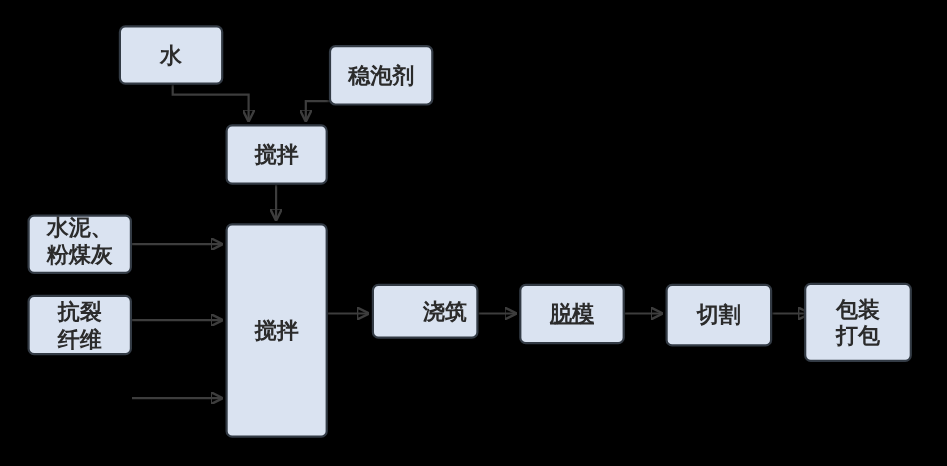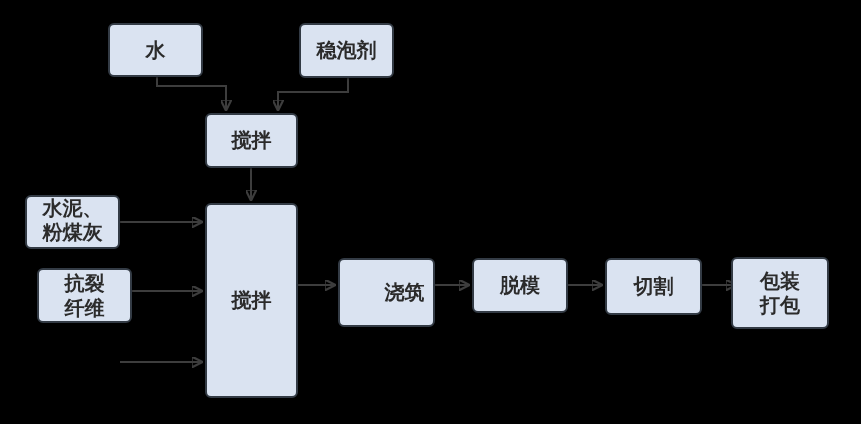--- a/index.html
+++ b/index.html
@@ -28,28 +28,28 @@
     justify-content: center;
     text-align: center;
     color: #2b2b2b;
     font-size: 20px;
     font-weight: bold;
     line-height: 1.22;
     white-space: pre-line;
     box-shadow: 0 1px 2px rgba(0,0,0,0.6);
   }
   .n-water            { left:108px; top:23px;  width:95px; height:54px; }
-  .n-foam-stabilizer  { left:299px; top:23px;  width:95px; height:55px; }
+  .n-foam-stabilizer  { left:299px; top:41px;  width:95px; height:55px; }
   .n-mix-1            { left:205px; top:113px; width:93px; height:55px; }
   .n-cement-flyash    { left:25px;  top:195px; width:95px; height:54px;font-family:Liberation Mono, monospace; }
-  .n-anticrack-fiber  { left:25px;  top:268px; width:95px; height:55px;margin-left:12px; }
+  .n-anticrack-fiber  { left:25px;  top:268px; width:95px; height:55px; }
   .n-hydrogen-peroxide{ left:25px;  top:344px; width:95px; height:57px; }
   .n-mix-2            { left:205px; top:203px; width:93px; height:195px; }
-  .n-pouring          { left:338px; top:258px; width:97px; height:69px;padding-left:36px; }
-  .n-demolding        { left:472px; top:258px; width:96px; height:55px; }
+  .n-pouring          { left:338px; top:258px; width:97px; height:50px;padding-left:36px; }
+  .n-demolding        { left:472px; top:258px; width:96px; height:55px;text-decoration:underline; }
   .n-cutting          { left:605px; top:258px; width:97px; height:57px; }
   .n-packaging        { left:731px; top:257px; width:98px; height:72px;text-align:center; }
   .connectors path {
     fill: none;
     stroke: #3d3d3d;
     stroke-width: 2;
   }
 </style>
 </head>
 <body>

